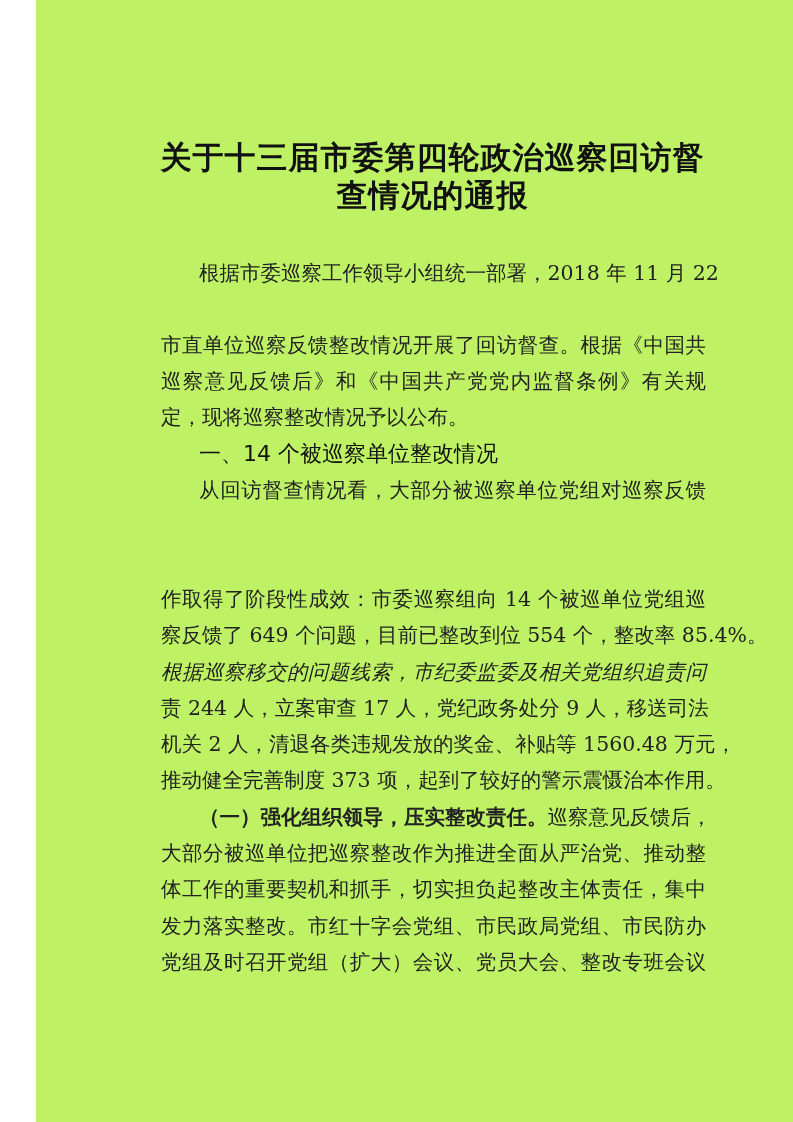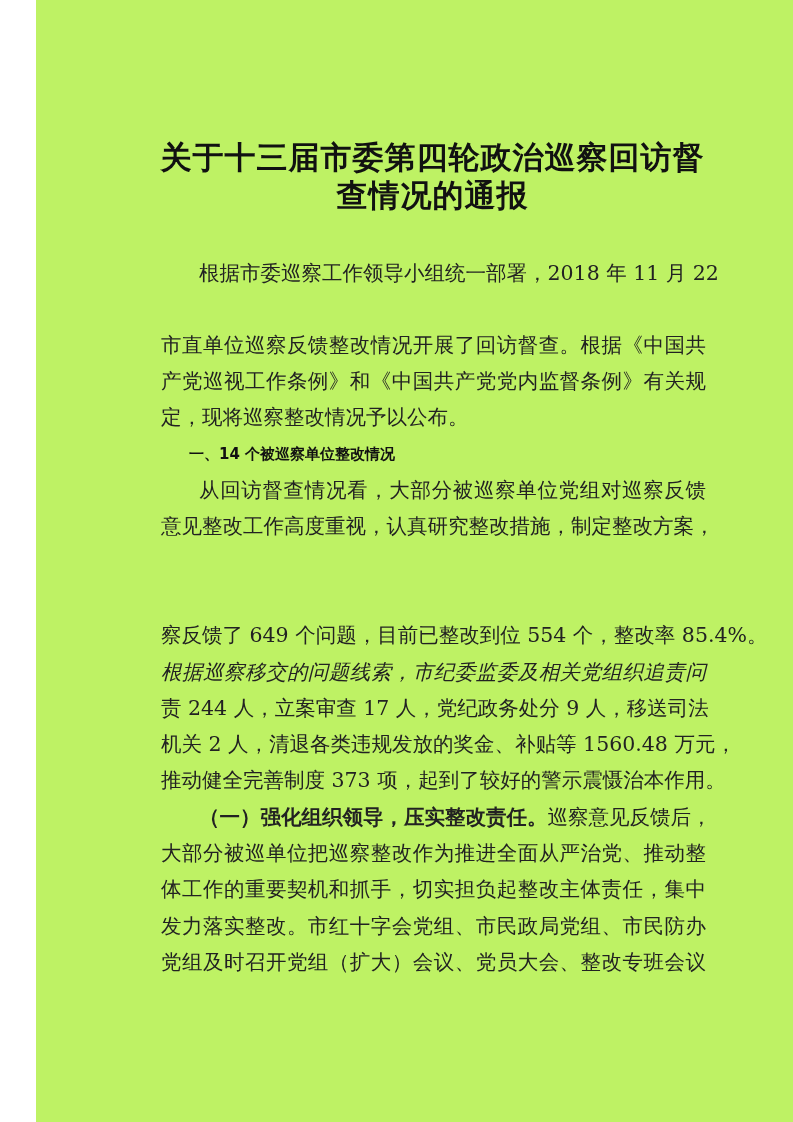--- a/index.html
+++ b/index.html
@@ -15,45 +15,45 @@
   .title .t2 { display: block; white-space: nowrap; }
   .line {
     position: absolute; left: 125px; width: 545px;
     font-family: "DejaVu Serif", serif; font-size: 20.5px; color: #222;
     white-space: nowrap; line-height: 24px;
     text-align: justify; text-align-last: justify;
   }
   .line.indent { left: 163px; width: 507px; }
   .line.last { text-align-last: left; }
   .heading {
-    position: absolute; left: 153px;
-    font-family: "DejaVu Sans", sans-serif; font-weight: bold; font-size: 15px;
+    position: absolute; left: 163px;
+    font-family: "DejaVu Sans", sans-serif; font-weight: normal; font-size: 22px;
     color: #111; white-space: nowrap; line-height: 24px;
   }
   .bold-lead { font-family: "DejaVu Serif", serif; font-weight: bold; }
 </style>
 </head>
 <body>
 
 <div class="page">
 
   <h1 class="title" style="top:138px;">
     <span class="t1">关于十三届市委第四轮政治巡察回访督</span>
     <span class="t2">查情况的通报</span>
   </h1>
 
   <div class="line indent" style="top:261px;">根据市委巡察工作领导小组统一部署，2018 年 11 月 22</div>
   <div class="line" style="top:333px;">市直单位巡察反馈整改情况开展了回访督查。根据《中国共</div>
-  <div class="line" style="top:369px;">产党巡视工作条例》和《中国共产党党内监督条例》有关规</div>
+  <div class="line" style="top:369px;">巡察意见反馈后》和《中国共产党党内监督条例》有关规</div>
   <div class="line last" style="top:405px;">定，现将巡察整改情况予以公布。</div>
 
   <div class="heading" style="top:442px;">一、14 个被巡察单位整改情况</div>
 
   <div class="line indent" style="top:478px;">从回访督查情况看，大部分被巡察单位党组对巡察反馈</div>
-  <div class="line" style="top:514px;">意见整改工作高度重视，认真研究整改措施，制定整改方案，</div>
+  <div class="line" style="top:587px;">作取得了阶段性成效：市委巡察组向 14 个被巡单位党组巡</div>
   <div class="line" style="top:623px;">察反馈了 649 个问题，目前已整改到位 554 个，整改率 85.4%。</div>
   <div class="line" style="top:660px;font-style:italic;">根据巡察移交的问题线索，市纪委监委及相关党组织追责问</div>
   <div class="line" style="top:696px;">责 244 人，立案审查 17 人，党纪政务处分 9 人，移送司法</div>
   <div class="line" style="top:732px;">机关 2 人，清退各类违规发放的奖金、补贴等 1560.48 万元，</div>
   <div class="line last" style="top:768px;">推动健全完善制度 373 项，起到了较好的警示震慑治本作用。</div>
 
   <div class="line indent" style="top:805px;">
     <span class="bold-lead">（一）强化组织领导，压实整改责任。</span><span>巡察意见反馈后，</span>
   </div>
   <div class="line" style="top:841px;">大部分被巡单位把巡察整改作为推进全面从严治党、推动整</div>

